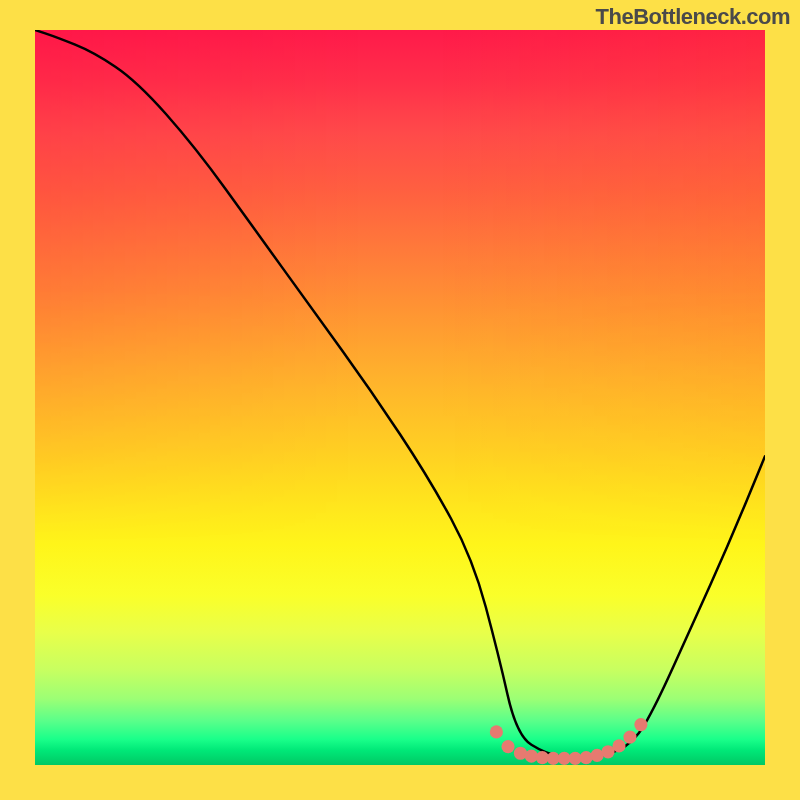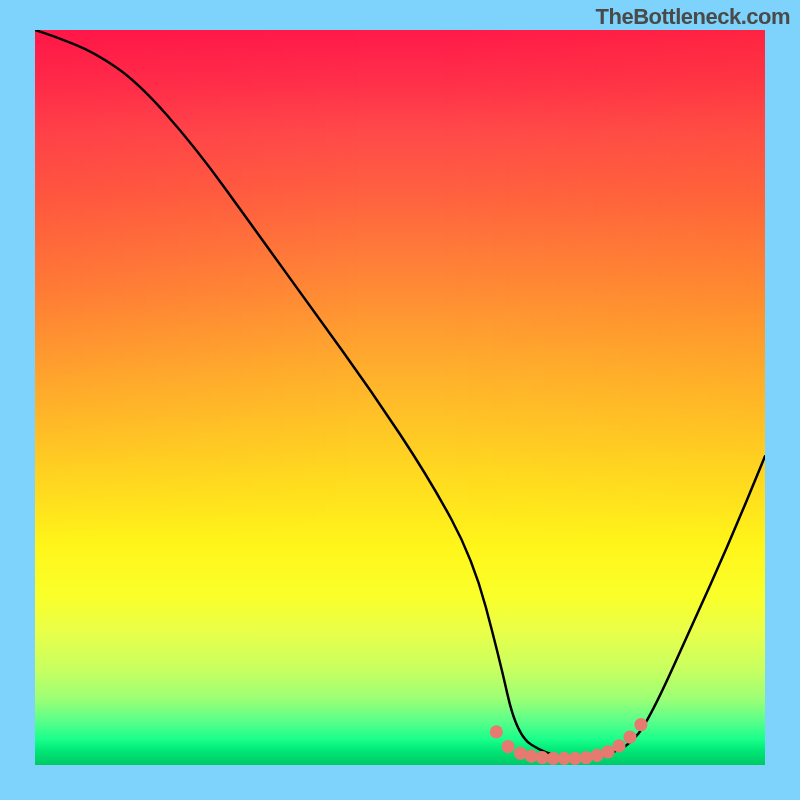--- a/index.html
+++ b/index.html
@@ -8,21 +8,21 @@
     width: 800px;
     height: 800px;
     background: #000;
     font-family: Arial, Helvetica, sans-serif;
     overflow: hidden;
   }
   .frame {
     position: relative;
     width: 800px;
     height: 800px;
-    background: #7dd3fc;
+    background: #fde047;
   }
   .attribution {
     position: absolute;
     top: 4px;
     right: 10px;
     color: #4a4a4a;
     font-size: 22px;
     font-weight: bold;
     letter-spacing: -0.5px;
     z-index: 10;

